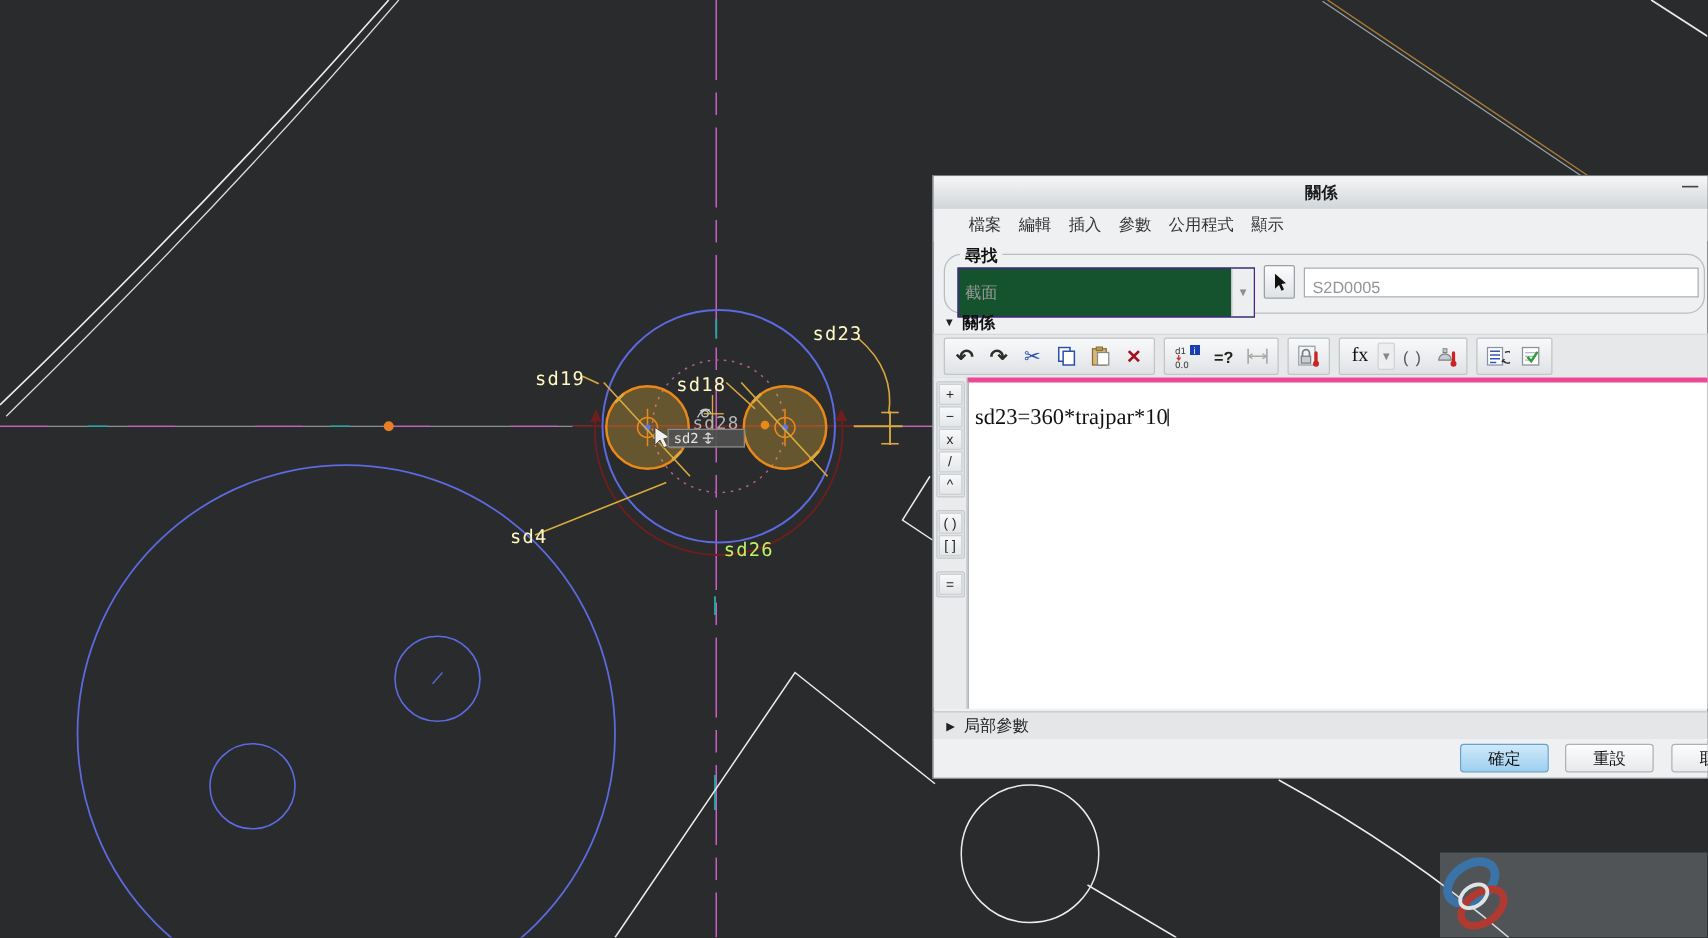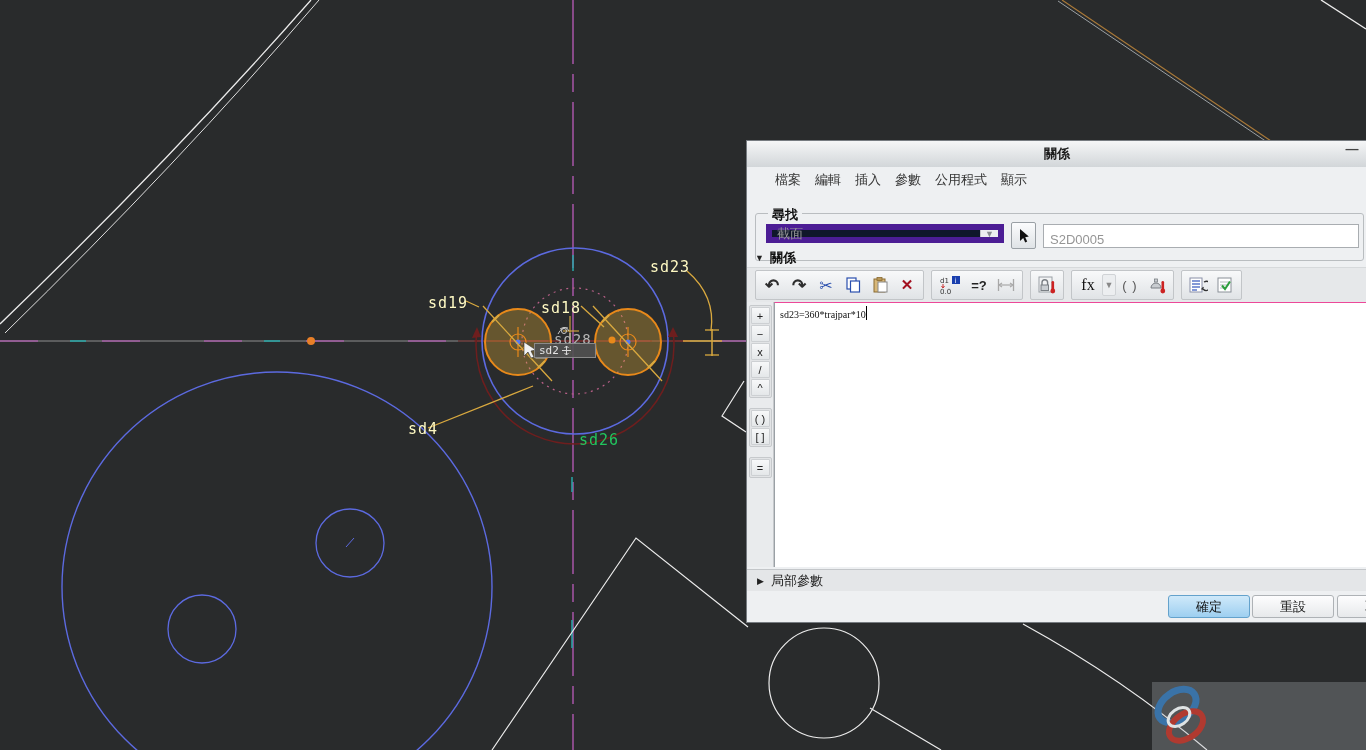--- a/index.html
+++ b/index.html
@@ -7,21 +7,21 @@
     width:1366px;height:750px;overflow:hidden;position:relative;
     background:#292b2c;
     font-family:"Liberation Sans",sans-serif;
   }
   
   #cad-svg{position:absolute;left:0;top:0;z-index:0;}
   .dim-label{
     position:absolute;z-index:1;color:#fef9c3;
     font:15px "DejaVu Sans Mono",monospace;letter-spacing:1px;white-space:nowrap;
   }
-  .dim-label.maroon{color:#22c55e;}
+  .dim-label.maroon{color:#bef264;}
   .dim-label.grey{color:#b5b5b5;font-size:14px;}
   #drag-tooltip{
     position:absolute;left:534px;top:343px;width:62px;height:15px;z-index:2;
     background:rgba(80,80,80,.92);border:1px solid #8a8a8a;
     color:#e4e4e4;font:11px "DejaVu Sans Mono",monospace;
     display:flex;align-items:center;padding-left:4px;gap:3px;box-sizing:border-box;
   }
   #watermark{
     position:absolute;left:1152px;top:682px;width:214px;height:68px;z-index:2;
     background:rgba(175,180,186,.30);display:flex;align-items:center;
@@ -45,30 +45,30 @@
   .titlebar .min{
     position:absolute;right:6px;top:0px;font-weight:bold;color:#444;
     width:18px;text-align:center;cursor:default;
   }
   .menubar{
     position:absolute;left:0;top:26px;right:0;height:26px;background:#eef0f2;
     display:flex;align-items:center;gap:10px;padding-left:26px;font-size:13px;color:#333;
   }
   .menubar span{padding:2px 2px;}
   .findgroup{
-    position:absolute;left:8px;top:72px;right:3px;height:46px;
-    border:1px solid #b9bdc0;border-radius:3px;
+    position:absolute;left:8px;top:62px;right:3px;height:46px;
+    border:1px solid #b9bdc0;border-radius:14px;
   }
   .findgroup .glabel{
     position:absolute;left:12px;top:-8px;background:#eef0f2;padding:0 4px;
     font-weight:bold;font-size:13px;color:#111;
   }
   .dropdown{
-    position:absolute;left:10px;top:10px;width:238px;height:19px;
-    background:#0f172a;border:6px solid #4c1d95;box-sizing:border-box;
+    position:absolute;left:10px;top:10px;width:238px;height:40px;
+    background:#14532d;border:1px solid #4c1d95;box-sizing:border-box;
     display:flex;align-items:center;color:#999;font-size:13px;
   }
   .dropdown .dval{flex:1;padding-left:5px;}
   .dropdown .darrow{
     width:17px;align-self:stretch;border-left:1px solid #c3c6c9;background:#eceef0;
     display:flex;align-items:center;justify-content:center;color:#8a8e92;font-size:9px;
   }
   .cursor-btn{
     position:absolute;left:255px;top:8px;width:25px;height:27px;
     background:linear-gradient(#fbfcfd,#dfe3e6);border:1px solid #9aa0a5;border-radius:2px;
@@ -115,36 +115,36 @@
   .opgroup{
     display:flex;flex-direction:column;gap:1px;margin-bottom:10px;
     border:1px solid #c6c9cc;border-radius:2px;padding:1px;background:#e2e4e6;
   }
   .opbtn{
     width:19px;height:17px;display:flex;align-items:center;justify-content:center;
     background:linear-gradient(#f7f8f9,#e4e7e9);border:1px solid #cdd0d3;border-radius:1px;
     font-size:11px;color:#222;box-sizing:border-box;
   }
   .editor{
-    flex:1;background:#fff;border-left:1px solid #9aa0a5;border-top:1px solid #ec4899;
-    padding:3px 5px;box-sizing:border-box;
-    font-family:"Liberation Serif",serif;font-size:10px;color:#111;
+    flex:1;background:#fff;border-left:1px solid #9aa0a5;border-top:4px solid #ec4899;
+    padding:17px 5px;box-sizing:border-box;
+    font-family:"Liberation Serif",serif;font-size:18px;color:#111;
   }
   .caret{display:inline-block;width:1px;height:14px;background:#000;vertical-align:-2px;}
   .localbar{
     position:absolute;left:0;top:428px;right:0;height:21px;background:#e4e6e8;
     border-top:1px solid #c3c6c9;border-bottom:1px solid #d4d7d9;
     display:flex;align-items:center;gap:7px;padding-left:10px;font-size:13px;color:#222;
   }
   .localbar .tri{font-size:9px;color:#222;}
   .btnrow{
     position:absolute;left:0;top:450px;right:-60px;height:31px;background:#eef0f2;
   }
   .abtn{
-    position:absolute;top:4px;height:23px;width:82px;
+    position:absolute;top:4px;height:23px;width:71px;
     display:flex;align-items:center;justify-content:center;
     font-size:13px;color:#111;border-radius:3px;box-sizing:border-box;
     background:linear-gradient(#fdfdfe,#e7e9eb);border:1px solid #aeb2b6;
   }
   .abtn.primary{
     background:linear-gradient(#cfe9fa,#9ecff0);border:1px solid #64a2cc;
   }
   .icon-svg{display:block;}
 </style>
 </head>

